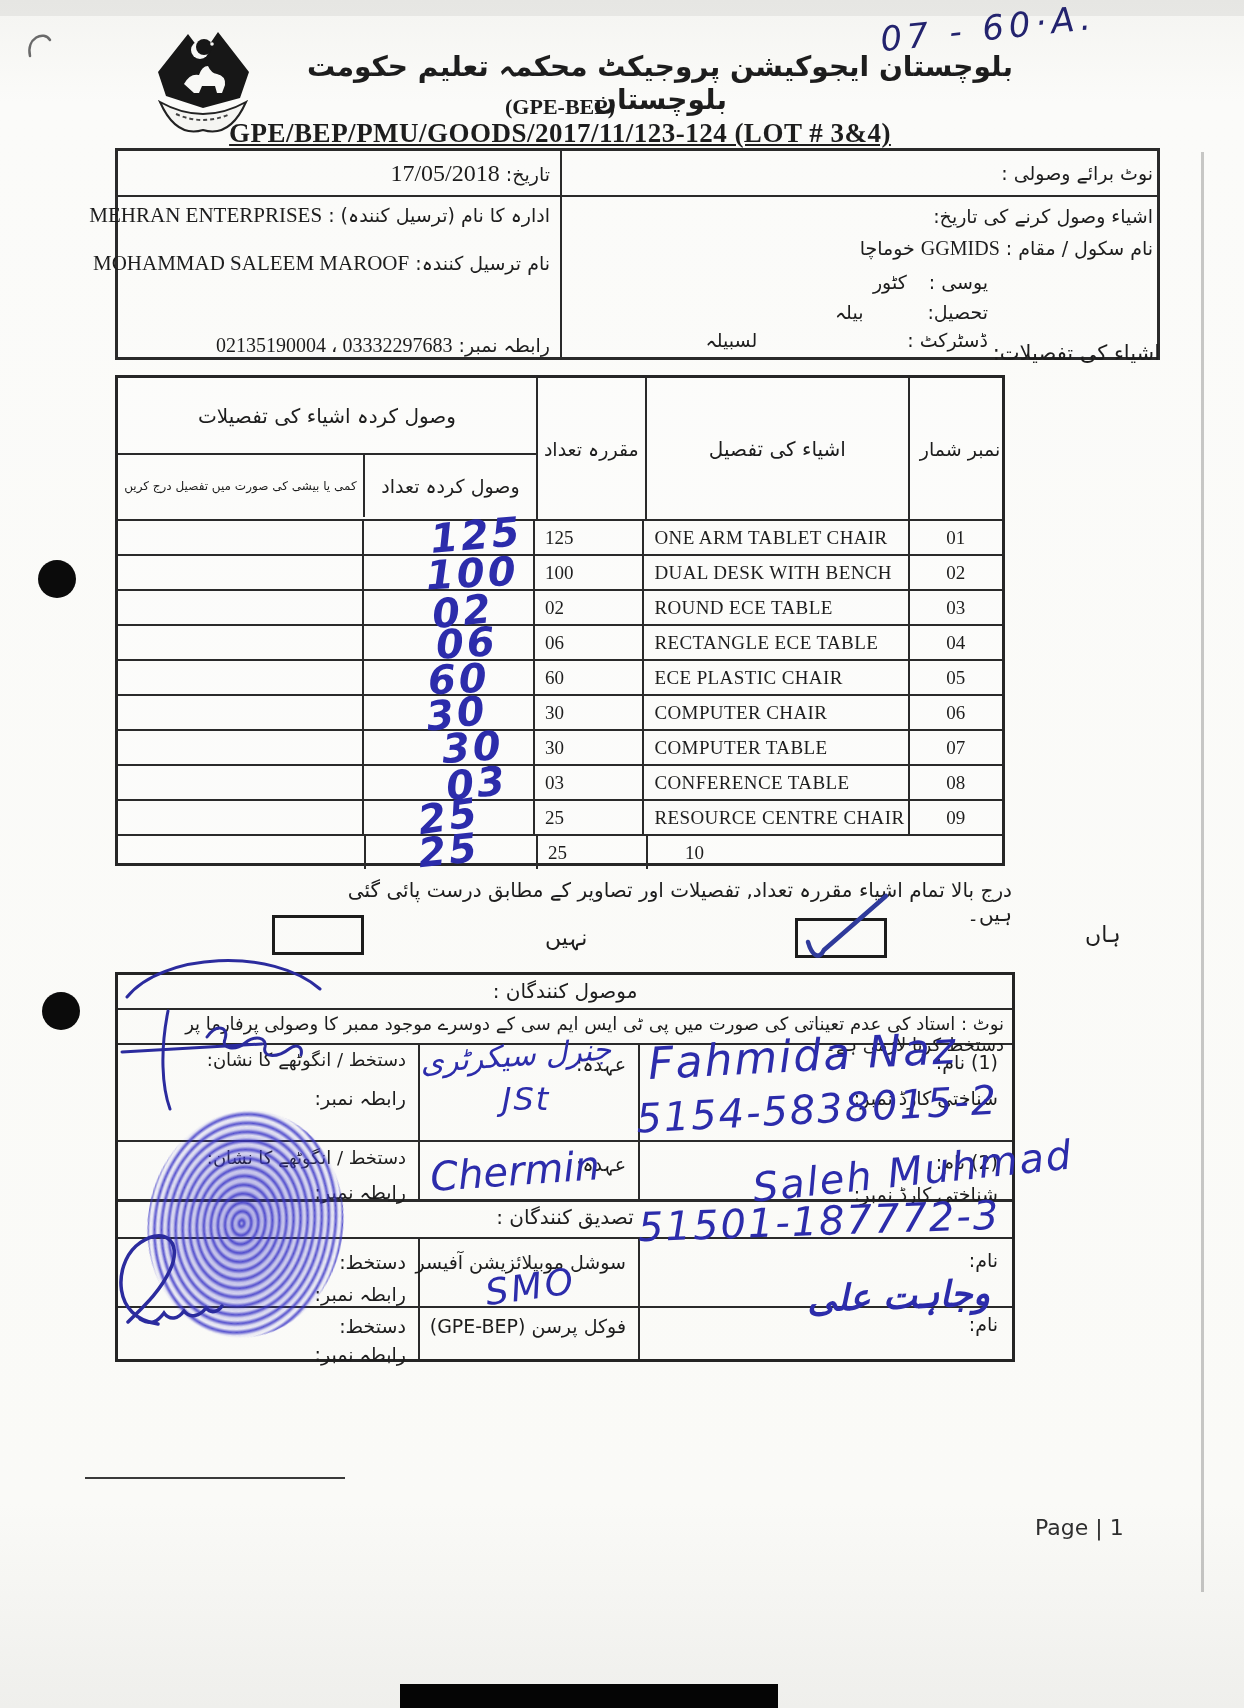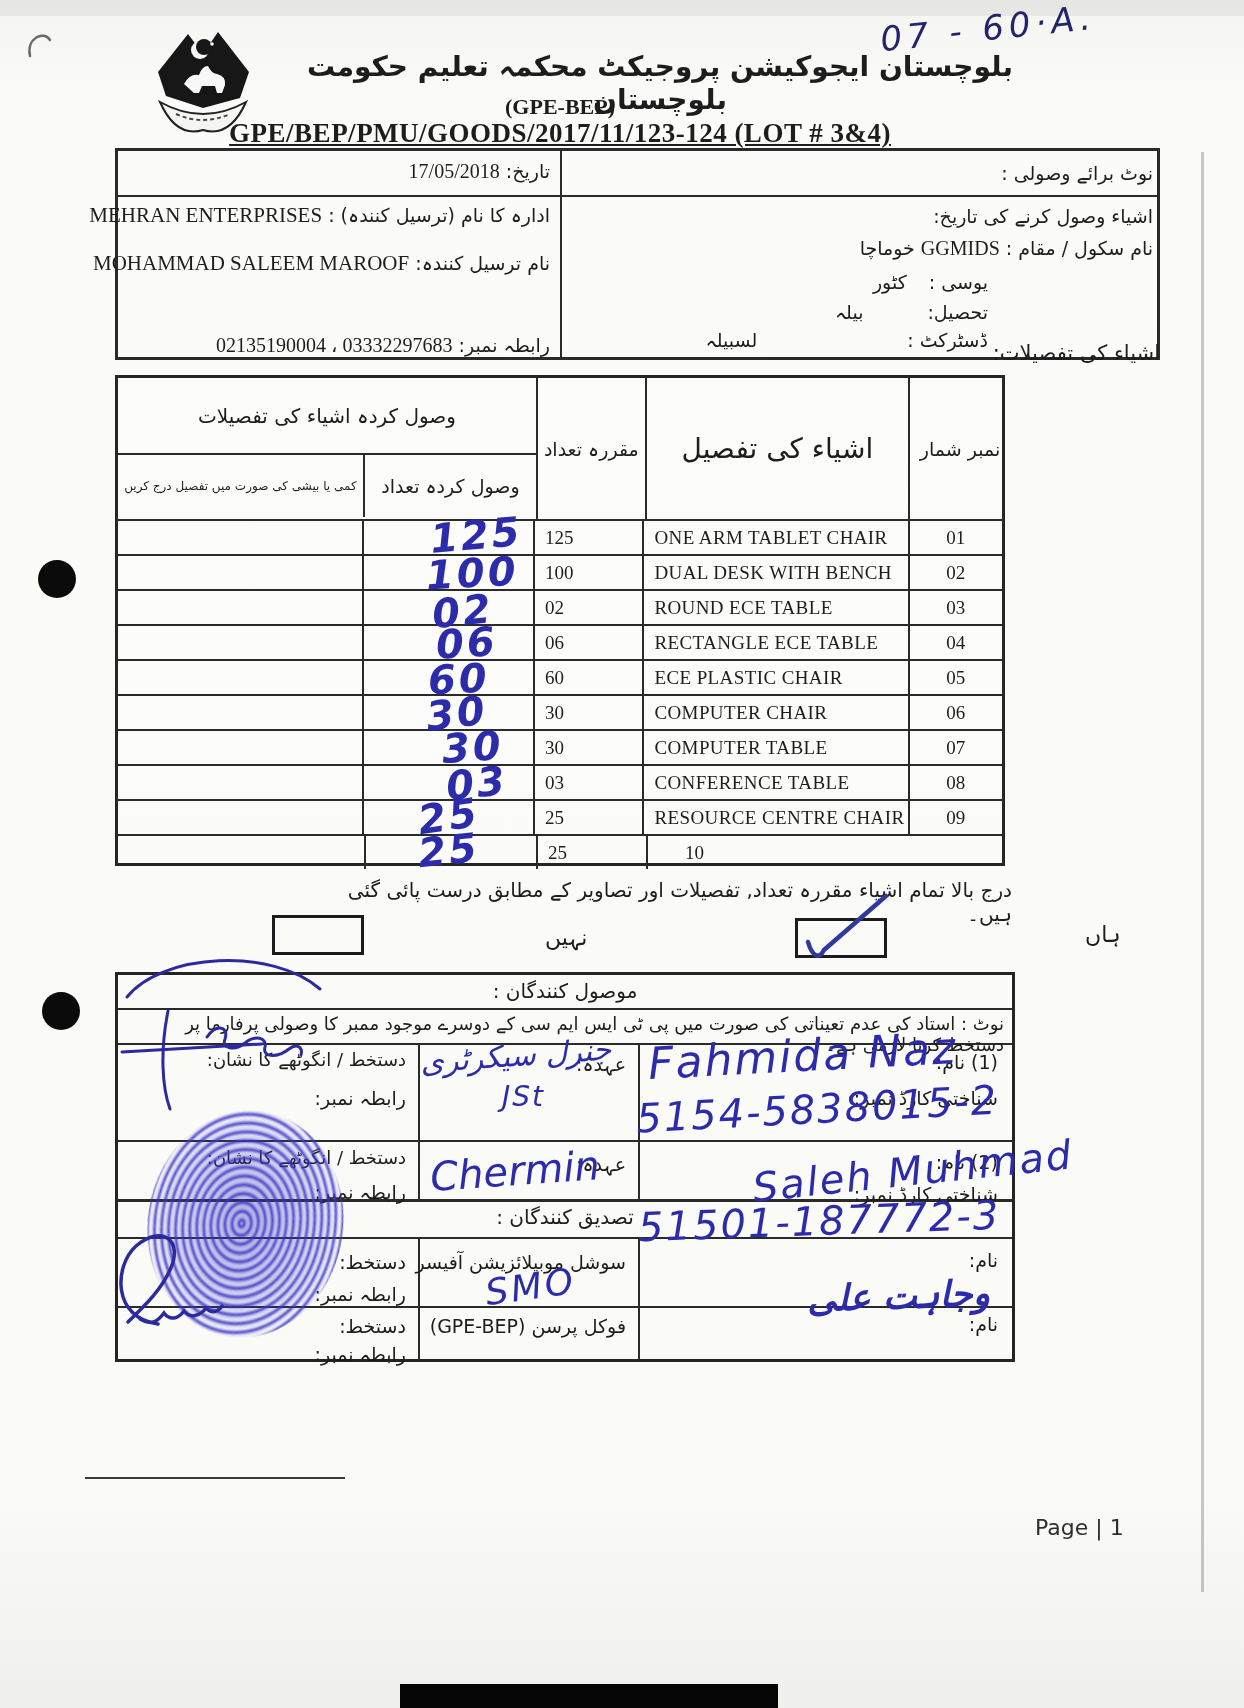--- a/index.html
+++ b/index.html
@@ -64,21 +64,21 @@
   </svg>
   <div class="abs urdu" style="left:270px;top:50px;width:780px;font-size:28px;text-align:center;font-weight:bold;">بلوچستان ایجوکیشن پروجیکٹ محکمہ تعلیم حکومت بلوچستان</div>
   <div class="abs serif" style="left:410px;top:94px;width:300px;font-size:22px;font-weight:bold;text-align:center;">(GPE-BEP)</div>
   <div class="abs serif" style="left:210px;top:118px;width:700px;font-size:27px;font-weight:bold;text-align:center;text-decoration:underline;letter-spacing:.5px;">GPE/BEP/PMU/GOODS/2017/11/123-124 (LOT # 3&amp;4)</div>
   <div class="abs hw" style="left:880px;top:8px;font-size:34px;letter-spacing:5px;transform:rotate(-6deg);color:#23236e;">07 - 60·A.</div>
 
   <div class="abs info-table">
     <div class="abs" style="left:442px;top:0;width:2px;height:206px;background:#2a2a2a;"></div>
     <div class="hline" style="top:44px;"></div>
 
-    <div class="abs urdu lbl" style="left:8px;top:9px;width:424px;"><span>تاریخ:</span> <span class="serif" style="font-size:20px;margin-left:11px;">17/05/2018</span></div>
+    <div class="abs urdu lbl" style="left:8px;top:9px;width:424px;"><span>تاریخ:</span> <span class="serif" style="font-size:24px;margin-left:11px;">17/05/2018</span></div>
     <div class="abs urdu lbl" style="left:8px;top:52px;width:424px;"><span>ادارہ کا نام (ترسیل کنندہ) :</span> <span class="serif" style="font-size:21px;">MEHRAN ENTERPRISES</span></div>
     <div class="abs urdu lbl" style="left:8px;top:100px;width:424px;"><span>نام ترسیل کنندہ:</span> <span class="serif" style="font-size:21px;">MOHAMMAD SALEEM MAROOF</span></div>
     <div class="abs urdu lbl" style="left:8px;top:182px;width:424px;"><span>رابطہ نمبر:</span> <span class="serif" style="font-size:20px;">03332297683 ، 02135190004</span></div>
 
     <div class="abs urdu lbl" style="left:452px;top:11px;width:583px;">نوٹ برائے وصولی :</div>
     <div class="abs urdu lbl" style="left:452px;top:54px;width:583px;">اشیاء وصول کرنے کی تاریخ:</div>
     <div class="abs urdu lbl" style="left:452px;top:86px;width:583px;"><span>نام سکول / مقام :</span> <span class="serif" style="font-size:20px;">GGMIDS</span> <span>خوماچا</span></div>
     <div class="abs urdu lbl" style="left:452px;top:120px;width:418px;"><span>یوسی :</span><span style="margin-right:22px;">کٹور</span></div>
     <div class="abs urdu lbl" style="left:452px;top:150px;width:418px;"><span>تحصیل:</span><span style="margin-right:64px;">بیلہ</span></div>
     <div class="abs urdu lbl" style="left:452px;top:178px;width:418px;"><span>ڈسٹرکٹ :</span><span style="margin-right:150px;">لسبیلہ</span></div>
@@ -89,21 +89,21 @@
   <div class="abs items-table">
     <div class="it-header">
       <div style="width:420px;border-right:2px solid #2a2a2a;">
         <div class="cell urdu" style="height:77px;border-bottom:2px solid #2a2a2a;font-size:20px;">وصول کردہ اشیاء کی تفصیلات</div>
         <div style="display:flex;height:62px;">
           <div class="cell urdu" style="width:248px;border-right:2px solid #2a2a2a;font-size:12px;text-align:center;padding:0 6px;">کمی یا بیشی کی صورت میں تفصیل درج کریں</div>
           <div class="cell urdu" style="width:172px;font-size:19px;">وصول کردہ تعداد</div>
         </div>
       </div>
       <div class="cell urdu" style="width:110px;border-right:2px solid #2a2a2a;font-size:19px;">مقررہ تعداد</div>
-      <div class="cell urdu" style="width:267px;border-right:2px solid #2a2a2a;font-size:28px;">اشیاء کی تفصیل</div>
+      <div class="cell urdu" style="width:267px;border-right:2px solid #2a2a2a;font-size:20px;">اشیاء کی تفصیل</div>
       <div class="cell urdu" style="width:93px;font-size:19px;padding-left:8px;">نمبر شمار</div>
     </div>
     <div class="it-row">
         <div class="c-disc"></div>
         <div class="c-recv"></div>
         <div class="c-fixed serif">125</div>
         <div class="c-detail serif">ONE ARM TABLET CHAIR</div>
         <div class="c-serial serif">01</div>
       </div>
     <div class="it-row">
@@ -226,21 +226,21 @@
 
     <div class="abs urdu lbl" style="right:14px;top:338px;">نام:</div>
     <div class="abs urdu lbl" style="right:386px;top:340px;">فوکل پرسن (GPE-BEP)</div>
     <div class="abs urdu lbl" style="right:606px;top:340px;">دستخط:</div>
     <div class="abs urdu lbl" style="right:606px;top:368px;">رابطہ نمبر:</div>
   </div>
 
   <div class="abs hw" style="left:648px;top:1030px;font-size:44px;letter-spacing:2px;transform:rotate(-3deg);">Fahmida Naz</div>
   <div class="abs hw" style="left:636px;top:1086px;font-size:40px;letter-spacing:2px;transform:rotate(-3deg);">5154-5838015-2</div>
   <div class="abs hw urdu" style="left:420px;top:1038px;font-size:30px;transform:rotate(-4deg);">جنرل سیکرٹری</div>
-  <div class="abs hw" style="left:502px;top:1080px;font-size:28px;letter-spacing:2px;">JSt</div>
+  <div class="abs hw" style="left:502px;top:1080px;font-size:32px;letter-spacing:2px;">JSt</div>
   <div class="abs hw" style="left:752px;top:1148px;font-size:40px;letter-spacing:2px;transform:rotate(-6deg);">Saleh Muhmad</div>
   <div class="abs hw" style="left:638px;top:1198px;font-size:40px;letter-spacing:2px;transform:rotate(-2deg);">51501-187772-3</div>
   <div class="abs hw" style="left:430px;top:1148px;font-size:40px;transform:rotate(-4deg);">Chermin</div>
   <div class="abs hw" style="left:485px;top:1266px;font-size:36px;letter-spacing:3px;transform:rotate(-8deg);">SMO</div>
   <div class="abs hw urdu" style="left:770px;top:1276px;width:220px;font-size:36px;font-weight:bold;transform:rotate(-2deg);">وجاہت علی</div>
 
   <svg class="abs" style="left:112px;top:955px;" width="225" height="165" viewBox="0 0 225 165">
     <g stroke="#2b2b9e" stroke-width="3" fill="none" stroke-linecap="round">
       <path d="M15,42 C50,-2 160,-8 208,34"></path>
       <path d="M56,56 C48,96 50,132 58,154"></path>

